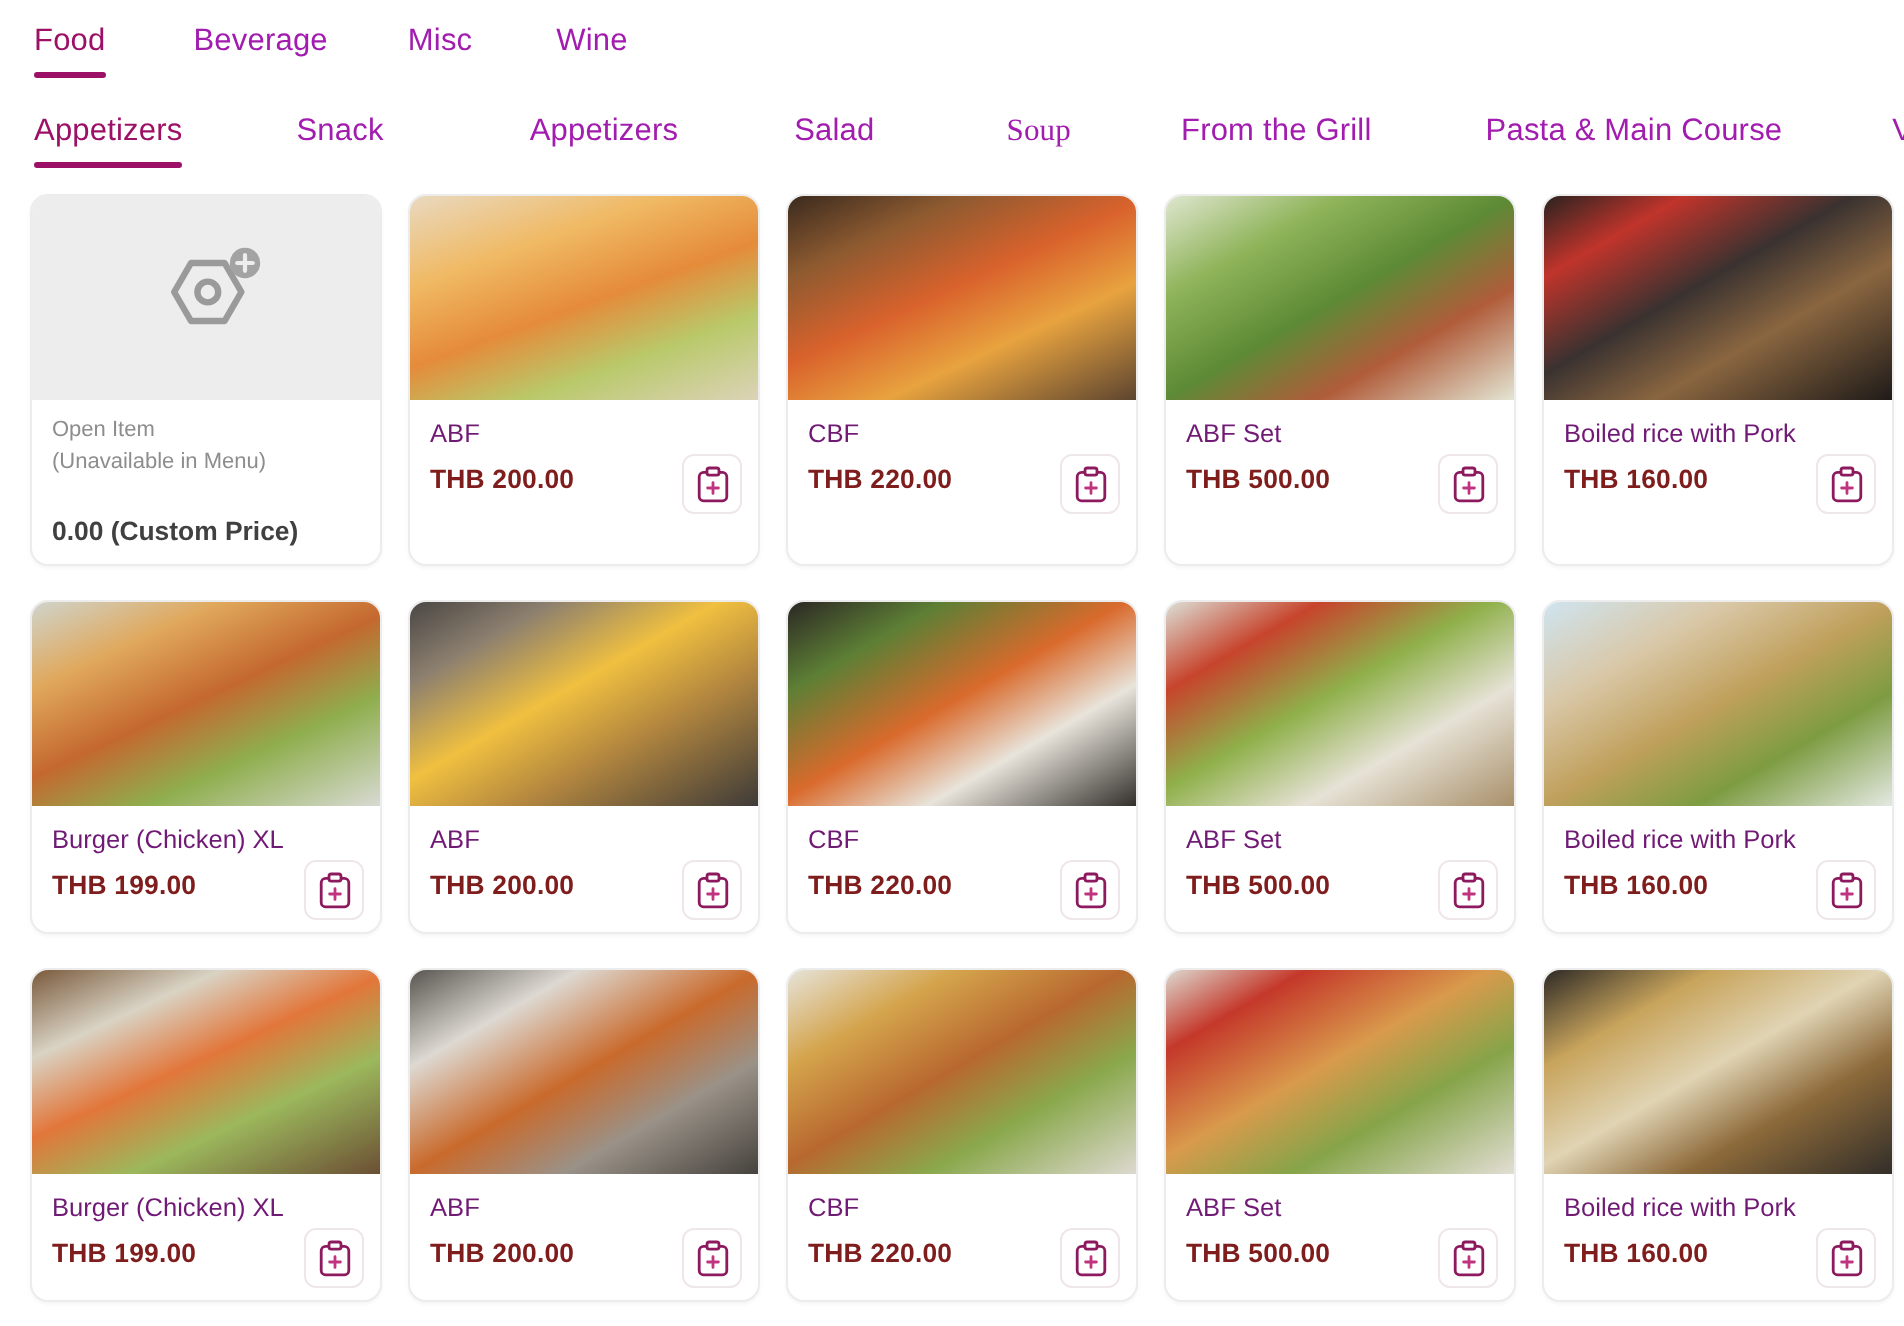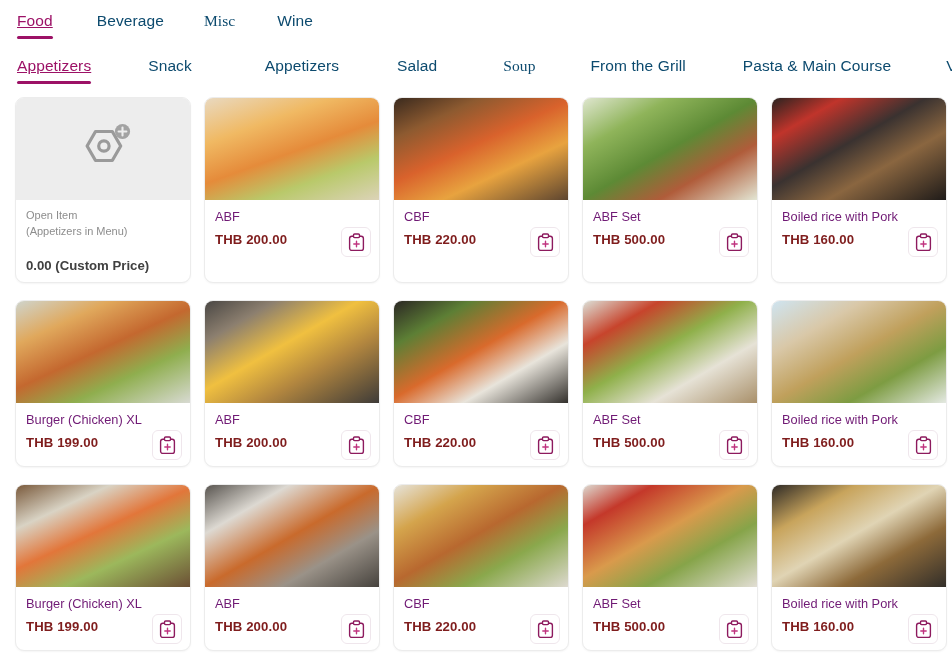--- a/index.html
+++ b/index.html
@@ -16,40 +16,40 @@
     align-items: flex-start;
     padding-left: 17px;
     height: 48px;
   }
   .tabbar.primary { padding-top: 8px; }
   .tabbar.secondary { padding-top: 5px; }
 
   .tab {
     position: relative;
     font-size: 15.5px;
-    color: #0c4a6e;
+    color: #a21caf;
     padding: 4px 0 9px 0;
     white-space: nowrap;
     cursor: pointer;
     letter-spacing: .1px;
   }
   .tabbar.primary .tab { margin-right: 44px; }
   .tabbar.primary .tab:nth-child(2) { margin-right: 40px; }
-  .tabbar.primary .tab:nth-child(3) { margin-right: 42px; font-family: Liberation Serif, serif; }
+  .tabbar.primary .tab:nth-child(3) { margin-right: 42px; }
 
   .tabbar.secondary .tab { margin-right: 60px; font-size: 15.5px; }
   .tabbar.secondary .tab:nth-child(1) { margin-right: 57px; }
   .tabbar.secondary .tab:nth-child(2) { margin-right: 73px; }
   .tabbar.secondary .tab:nth-child(3) { margin-right: 58px; }
   .tabbar.secondary .tab:nth-child(4) { margin-right: 66px; }
   .tabbar.secondary .tab:nth-child(5) { margin-right: 55px; font-family: Liberation Serif, serif; }
   .tabbar.secondary .tab:nth-child(6) { margin-right: 57px; }
   .tabbar.secondary .tab:nth-child(7) { margin-right: 55px; }
 
-  .tab.active { color: #9c1166; text-decoration: underline; }
+  .tab.active { color: #9c1166; }
   .tab.active::after {
     content: "";
     position: absolute;
     left: 0; right: 0; bottom: 0;
     height: 3px;
     background: #9c1166;
     border-radius: 2px;
   }
 
   
@@ -165,21 +165,21 @@
           <div class="open-thumb">
 <svg width="62" height="55" viewBox="0 0 62 55" fill="none" aria-hidden="true">
   <path d="M23.5 9.5h16.8l8.4 14.5-8.4 14.5H23.5L15.1 24z" stroke="#9a9a9a" stroke-width="3.2" stroke-linejoin="round"></path>
   <circle cx="31.9" cy="24" r="5.2" stroke="#9a9a9a" stroke-width="3.2"></circle>
   <circle cx="50.5" cy="9.5" r="7.6" fill="#a3a3a3"></circle>
   <path d="M50.5 5.6v7.8M46.6 9.5h7.8" stroke="#ededed" stroke-width="2.1" stroke-linecap="round"></path>
 </svg>
           </div>
           <div class="open-body">
             <div class="open-line1">Open Item</div>
-            <div class="open-line2">(Appetizers in Menu)</div>
+            <div class="open-line2">(Unavailable in Menu)</div>
             <div class="open-price">0.00 (Custom Price)</div>
           </div>
         </div>
         <div class="card">
           <div class="thumb" style="background-image: linear-gradient(160deg, rgb(233, 217, 192) 0%, rgb(240, 185, 99) 28%, rgb(229, 139, 58) 52%, rgb(185, 201, 106) 74%, rgb(220, 211, 184) 100%);"></div>
           <div class="body">
             <div class="name">ABF</div>
             <div class="price">THB 200.00</div>
             <div class="addbtn">
 <svg width="17" height="19" viewBox="0 0 17 19" fill="none" aria-hidden="true">

